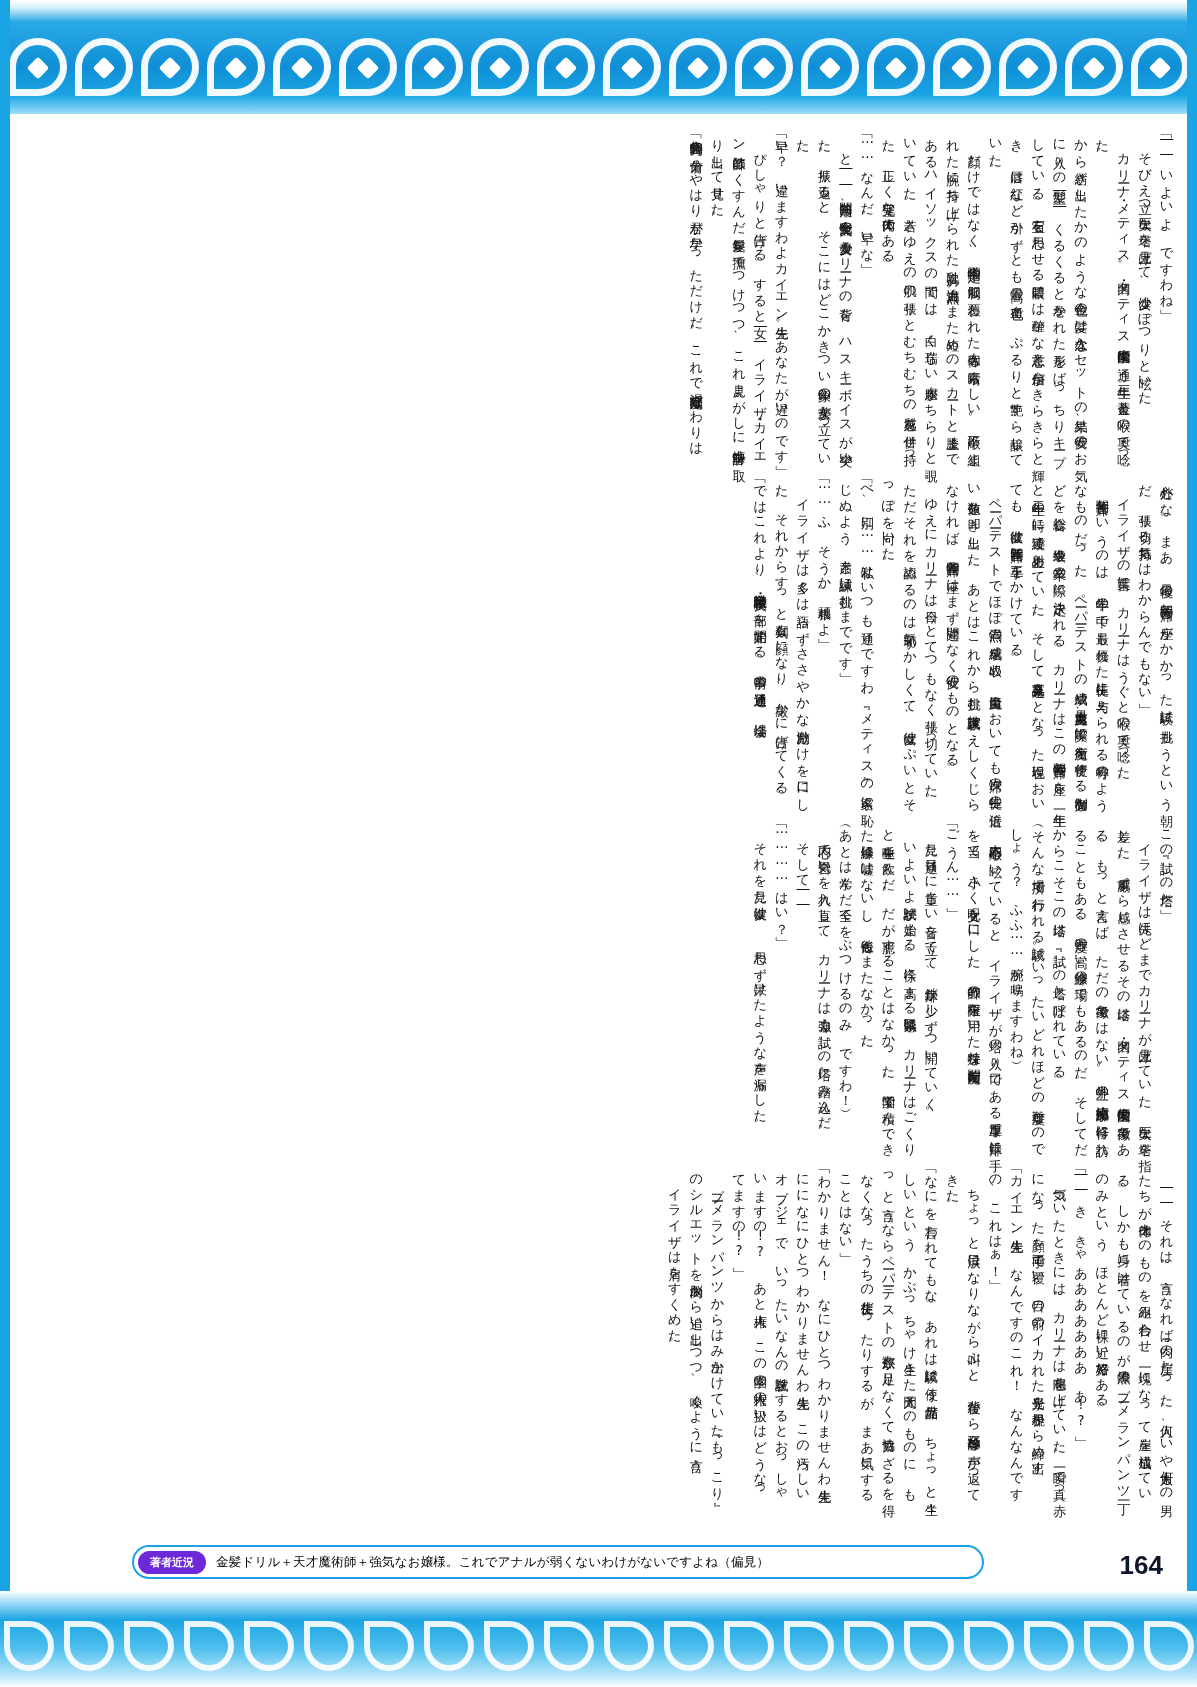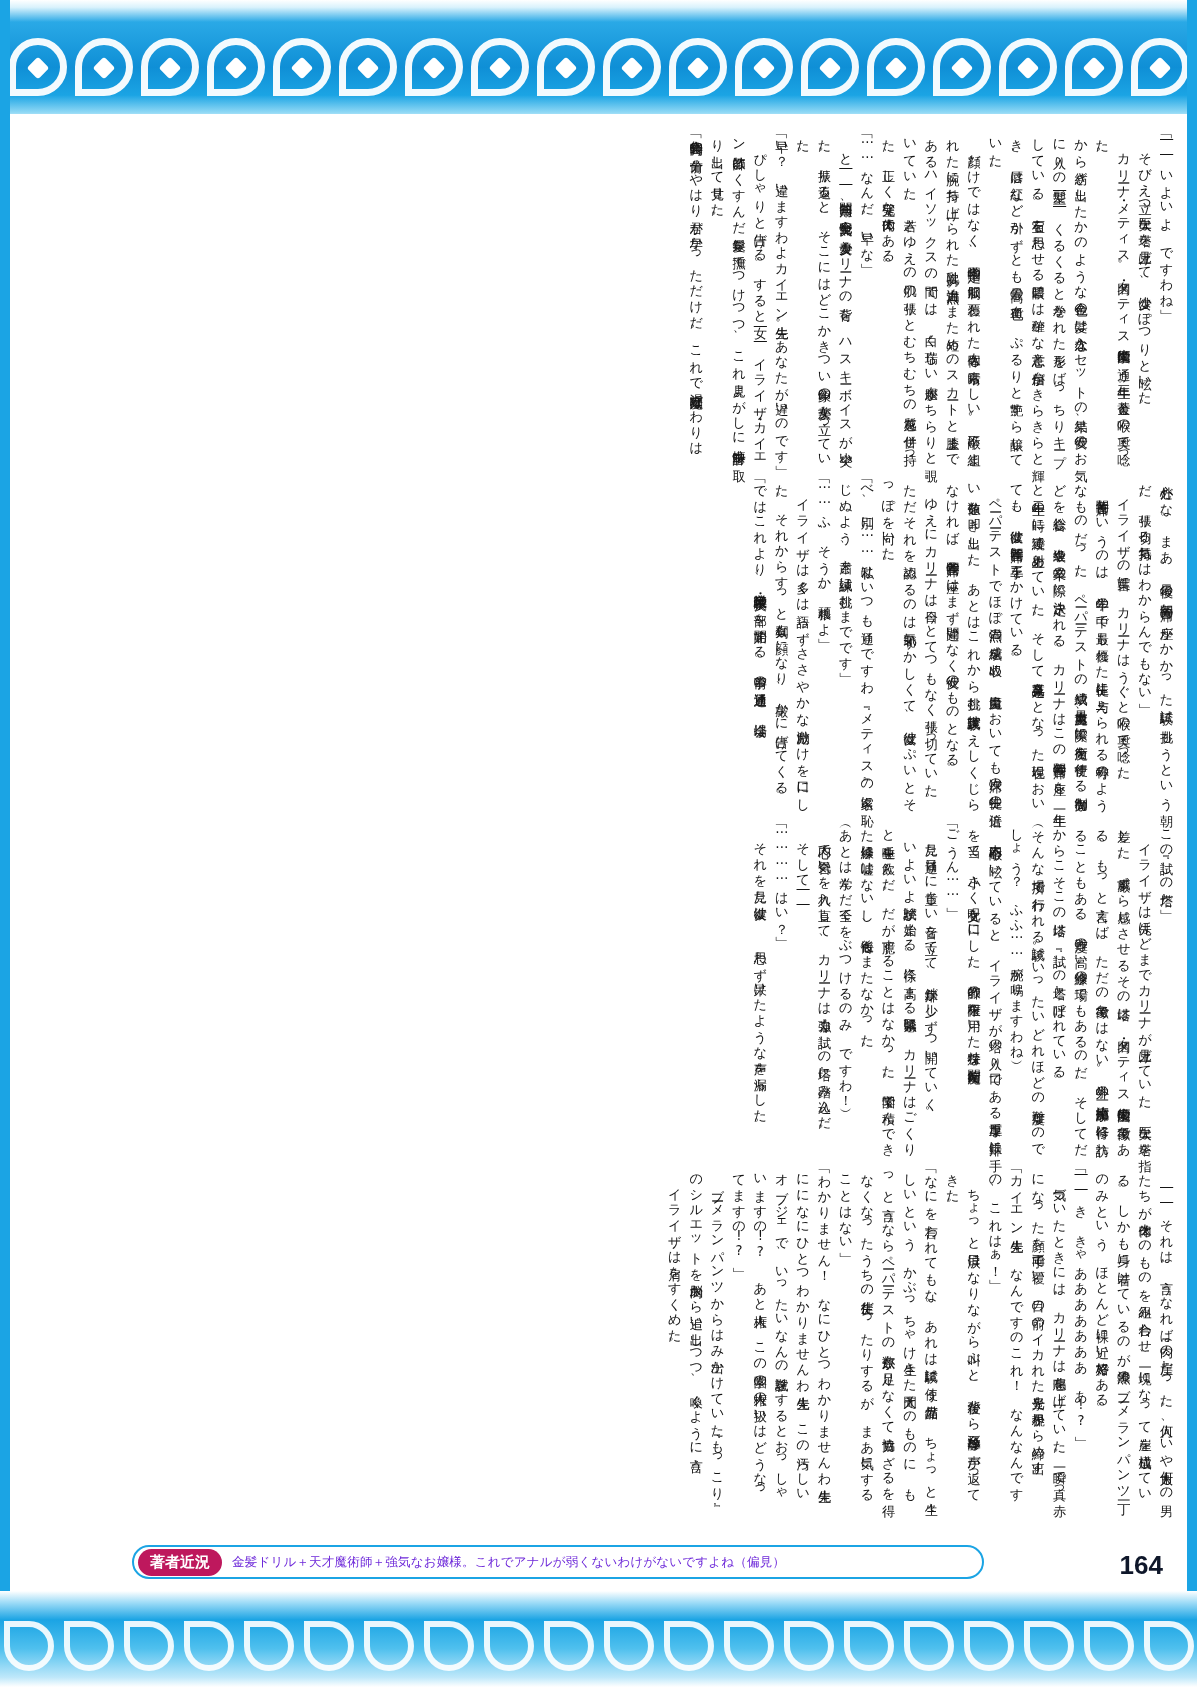--- a/index.html
+++ b/index.html
@@ -108,35 +108,35 @@
     height: 34px;
     background: #ffffff;
     border: 2px solid #1ba4e4;
     border-radius: 17px;
     display: flex;
     align-items: center;
     box-sizing: border-box;
     z-index: 5;
   }
   .footer-note .tag {
-    background: #be185d;
+    background: #6d28d9;
     color: #ffffff;
     font-family: "Liberation Sans", sans-serif;
     font-weight: bold;
-    font-size: 15px;
+    font-size: 11px;
     padding: 4px 12px;
     border-radius: 14px;
     margin-left: 4px;
     margin-right: 10px;
     white-space: nowrap;
   }
   .footer-note .note-text {
     font-family: "Liberation Sans", sans-serif;
     font-size: 12.5px;
-    color: #6d28d9;
+    color: #000000;
     white-space: nowrap;
     letter-spacing: .2px;
   }
   .page-number {
     position: absolute;
     right: 34px;
     bottom: 106px;
     font-family: "Liberation Sans", sans-serif;
     font-weight: bold;
     font-size: 26px;

